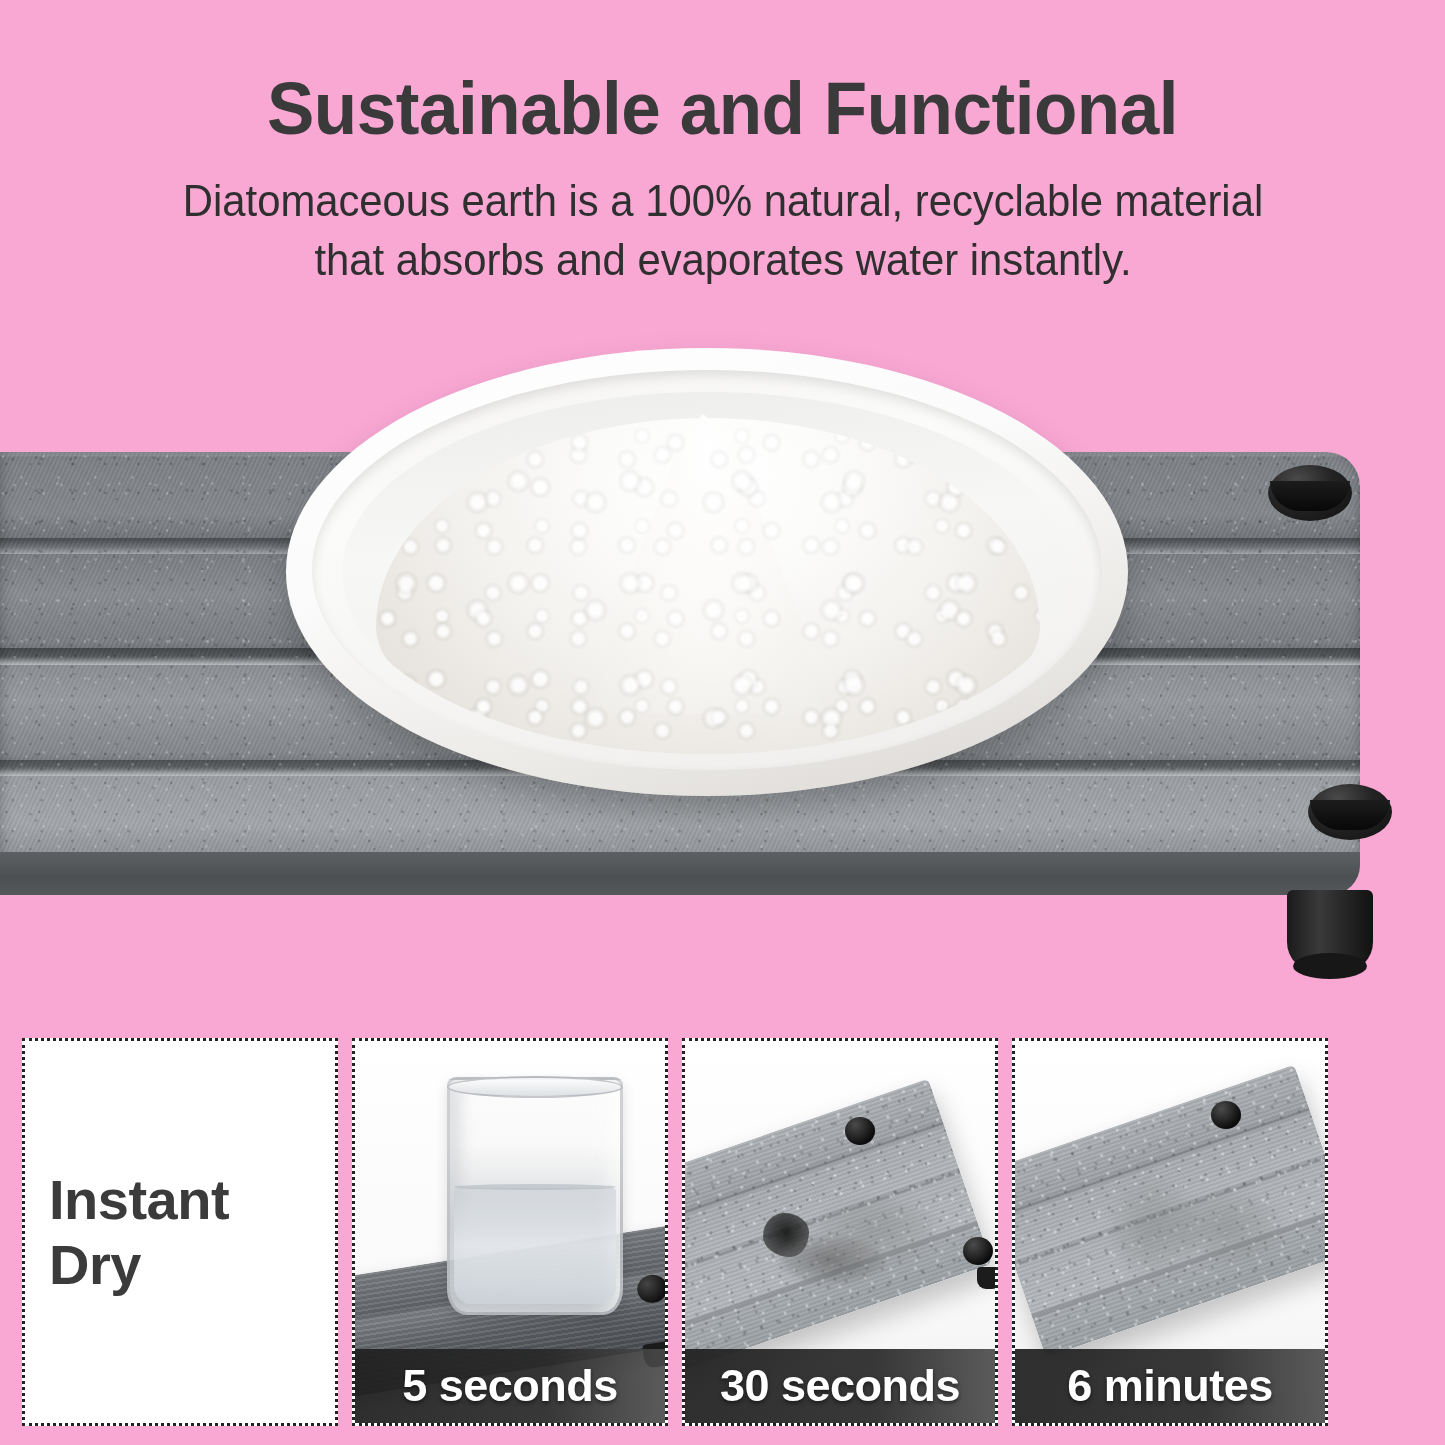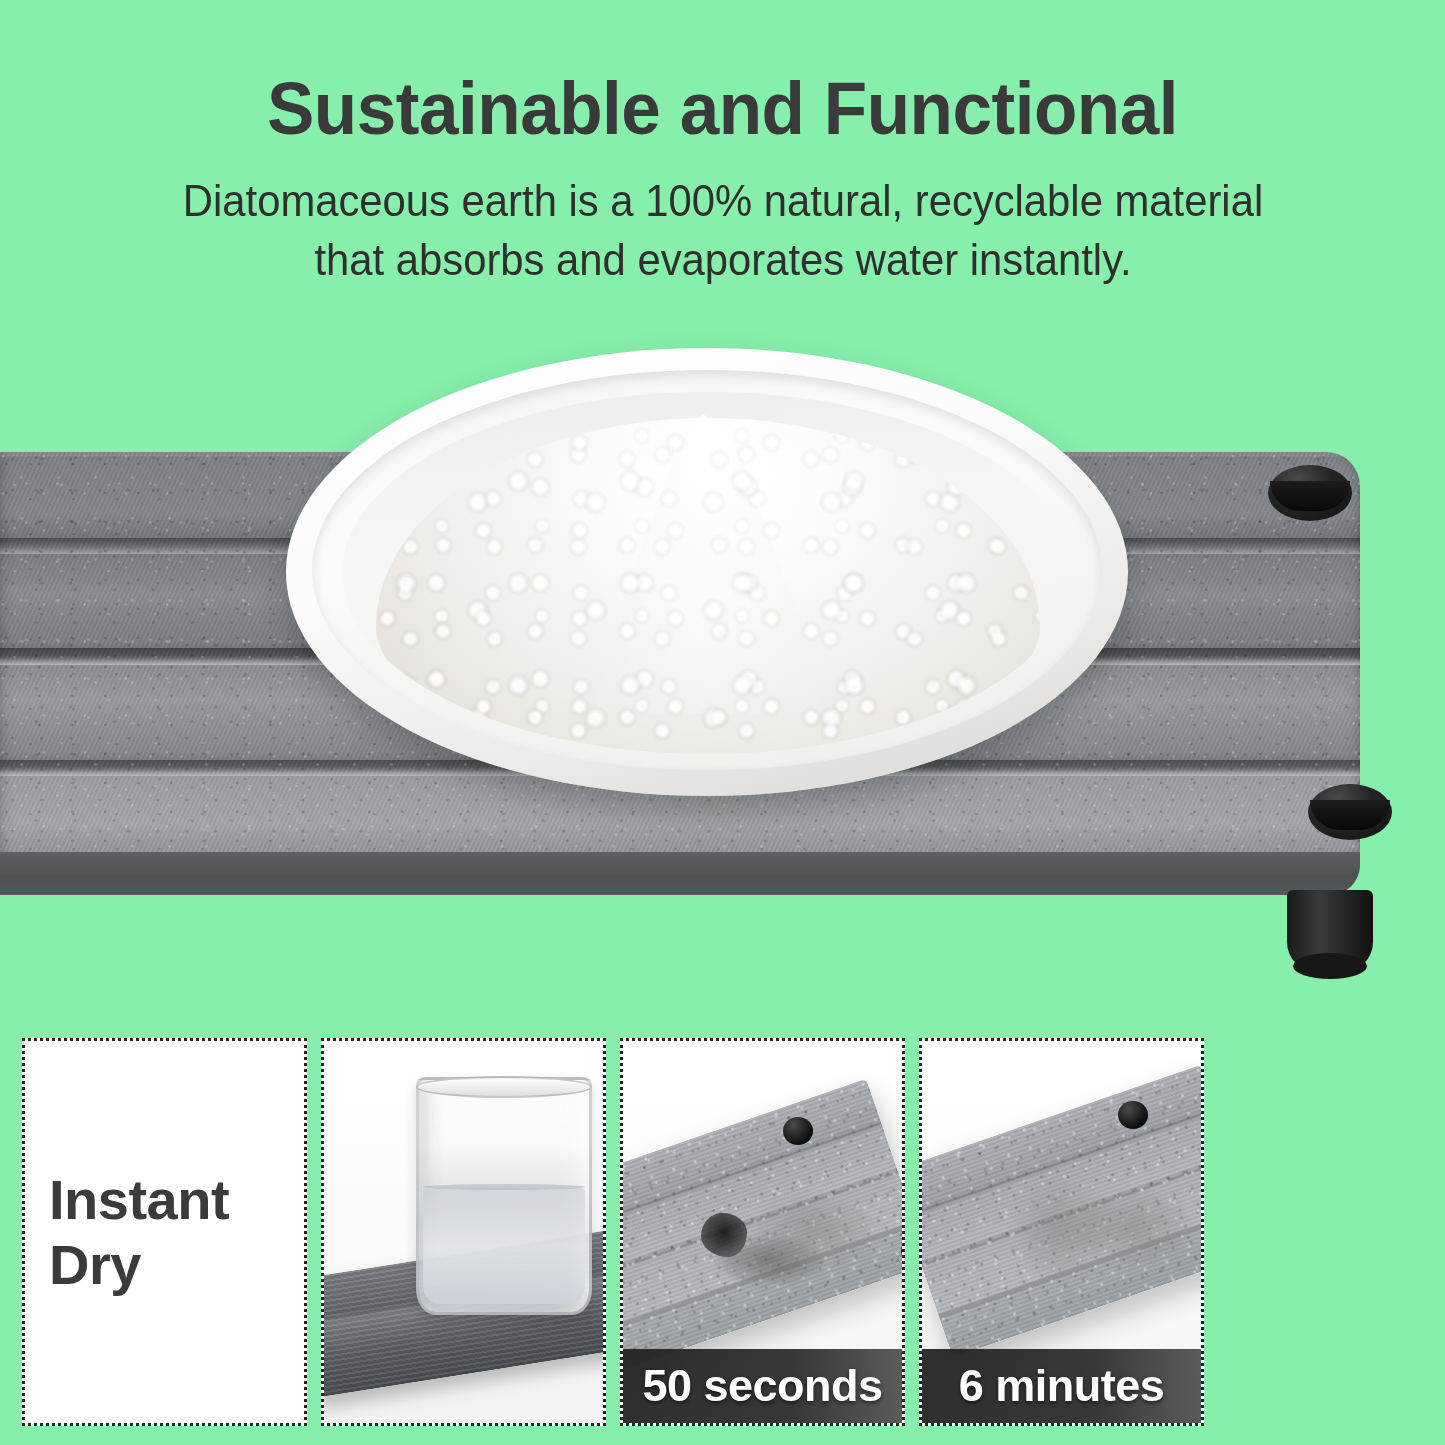--- a/index.html
+++ b/index.html
@@ -10,21 +10,21 @@
   body {
     width: 1445px;
     height: 1445px;
     font-family: "Liberation Sans", sans-serif;
     overflow: hidden;
   }
   .page {
     position: relative;
     width: 1445px;
     height: 1445px;
-    background: #86efac;
+    background: #f9a8d4;
     overflow: hidden;
   }
 
   
   .header {
     position: absolute;
     left: 0;
     top: 0;
     width: 1445px;
     text-align: center;
@@ -258,21 +258,21 @@
       radial-gradient(circle at 66% 20%, rgba(255,255,255,0.8) 4px, rgba(0,0,0,0.025) 7px, transparent 11px);
     background-size: 96px 88px, 112px 102px, 84px 92px, 104px 96px, 92px 86px, 118px 108px, 88px 94px, 100px 90px;
     opacity: 0.9;
   }
 
   
   .strip {
     position: absolute;
     left: 22px;
     top: 1038px;
-    width: 1182px;
+    width: 1306px;
     height: 388px;
     display: flex;
     gap: 14px;
   }
   .panel {
     position: relative;
     flex: 1 1 0;
     border: 3px dotted #222222;
     background: #ffffff;
     overflow: hidden;
@@ -518,33 +518,34 @@
     <div class="panel">
       <div class="photo">
         <div class="mini-board p2-board">
           <span class="mb-cap"></span>
           <span class="mb-foot"></span>
         </div>
         <div class="glass">
           <div class="glass-water"></div>
         </div>
       </div>
+      <div class="caption">5 seconds</div>
     </div>
 
     <div class="panel">
       <div class="photo">
         <div class="slab p3-slab"></div>
         <span class="slab-cap" style="left:160px; top:76px;"></span>
         <span class="slab-cap" style="left:278px; top:196px;"></span>
         <span class="slab-foot" style="left:292px; top:226px;"></span>
         <div class="stain-dark" style="left:78px; top:172px; width:46px; height:44px;"></div>
         <div class="stain-soft" style="left:96px; top:196px; width:102px; height:46px;"></div>
         <div class="stain-faint" style="left:132px; top:156px; width:120px; height:68px;"></div>
       </div>
-      <div class="caption">50 seconds</div>
+      <div class="caption">30 seconds</div>
     </div>
 
     <div class="panel">
       <div class="photo">
         <div class="slab p4-slab"></div>
         <span class="slab-cap" style="left:196px; top:60px;"></span>
         <span class="slab-cap" style="left:314px; top:182px;"></span>
         <span class="slab-foot" style="left:328px; top:212px;"></span>
         <div class="stain-faint" style="left:96px; top:140px; width:86px; height:96px;"></div>
         <div class="stain-faint" style="left:152px; top:152px; width:116px; height:70px;"></div>

